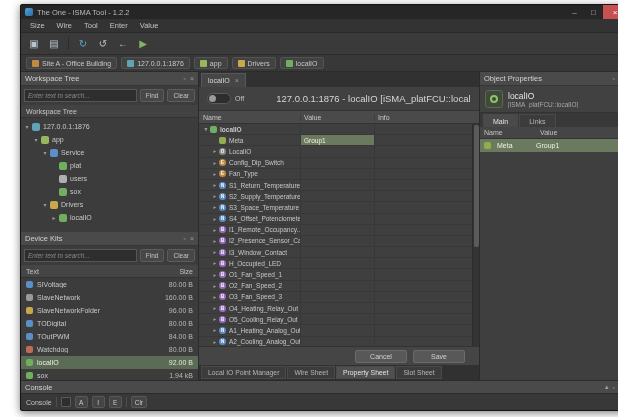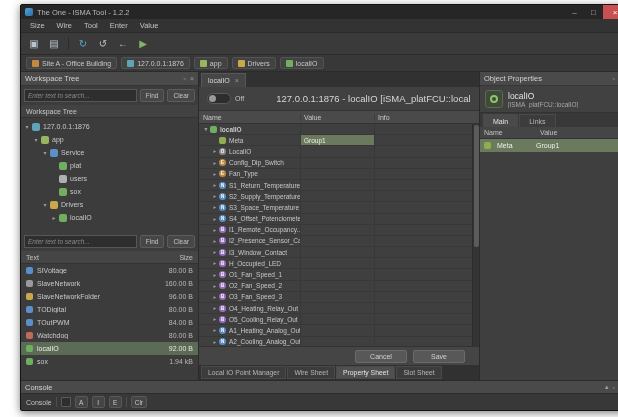--- a/index.html
+++ b/index.html
@@ -256,20 +256,27 @@
             <span class="tree-label">Drivers</span>
           </div>
           <div class="tree-row" style="padding-left: 29px;">
             <span class="tw-expander">▸</span>
             <span class="tw-ico" style="background: rgb(111, 175, 95);"></span>
             <span class="tree-label">localIO</span>
           </div>
         </div>
 
       <div class="kits-panel">
+        <div class="panel-header">
+          <span>Device Kits</span>
+          <span class="ph-icons">
+            <span>▫</span>
+            <span>×</span>
+          </span>
+        </div>
         <div class="search-row">
           <input class="search-input" placeholder="Enter text to search..." style="">
           <div class="small-btn">Find</div>
           <div class="small-btn">Clear</div>
         </div>
         <div class="kits-colheader">
           <span class="kc-name">Text</span>
           <span class="kc-size">Size</span>
         </div>
         <div class="kit-rows" id="kit-rows">

